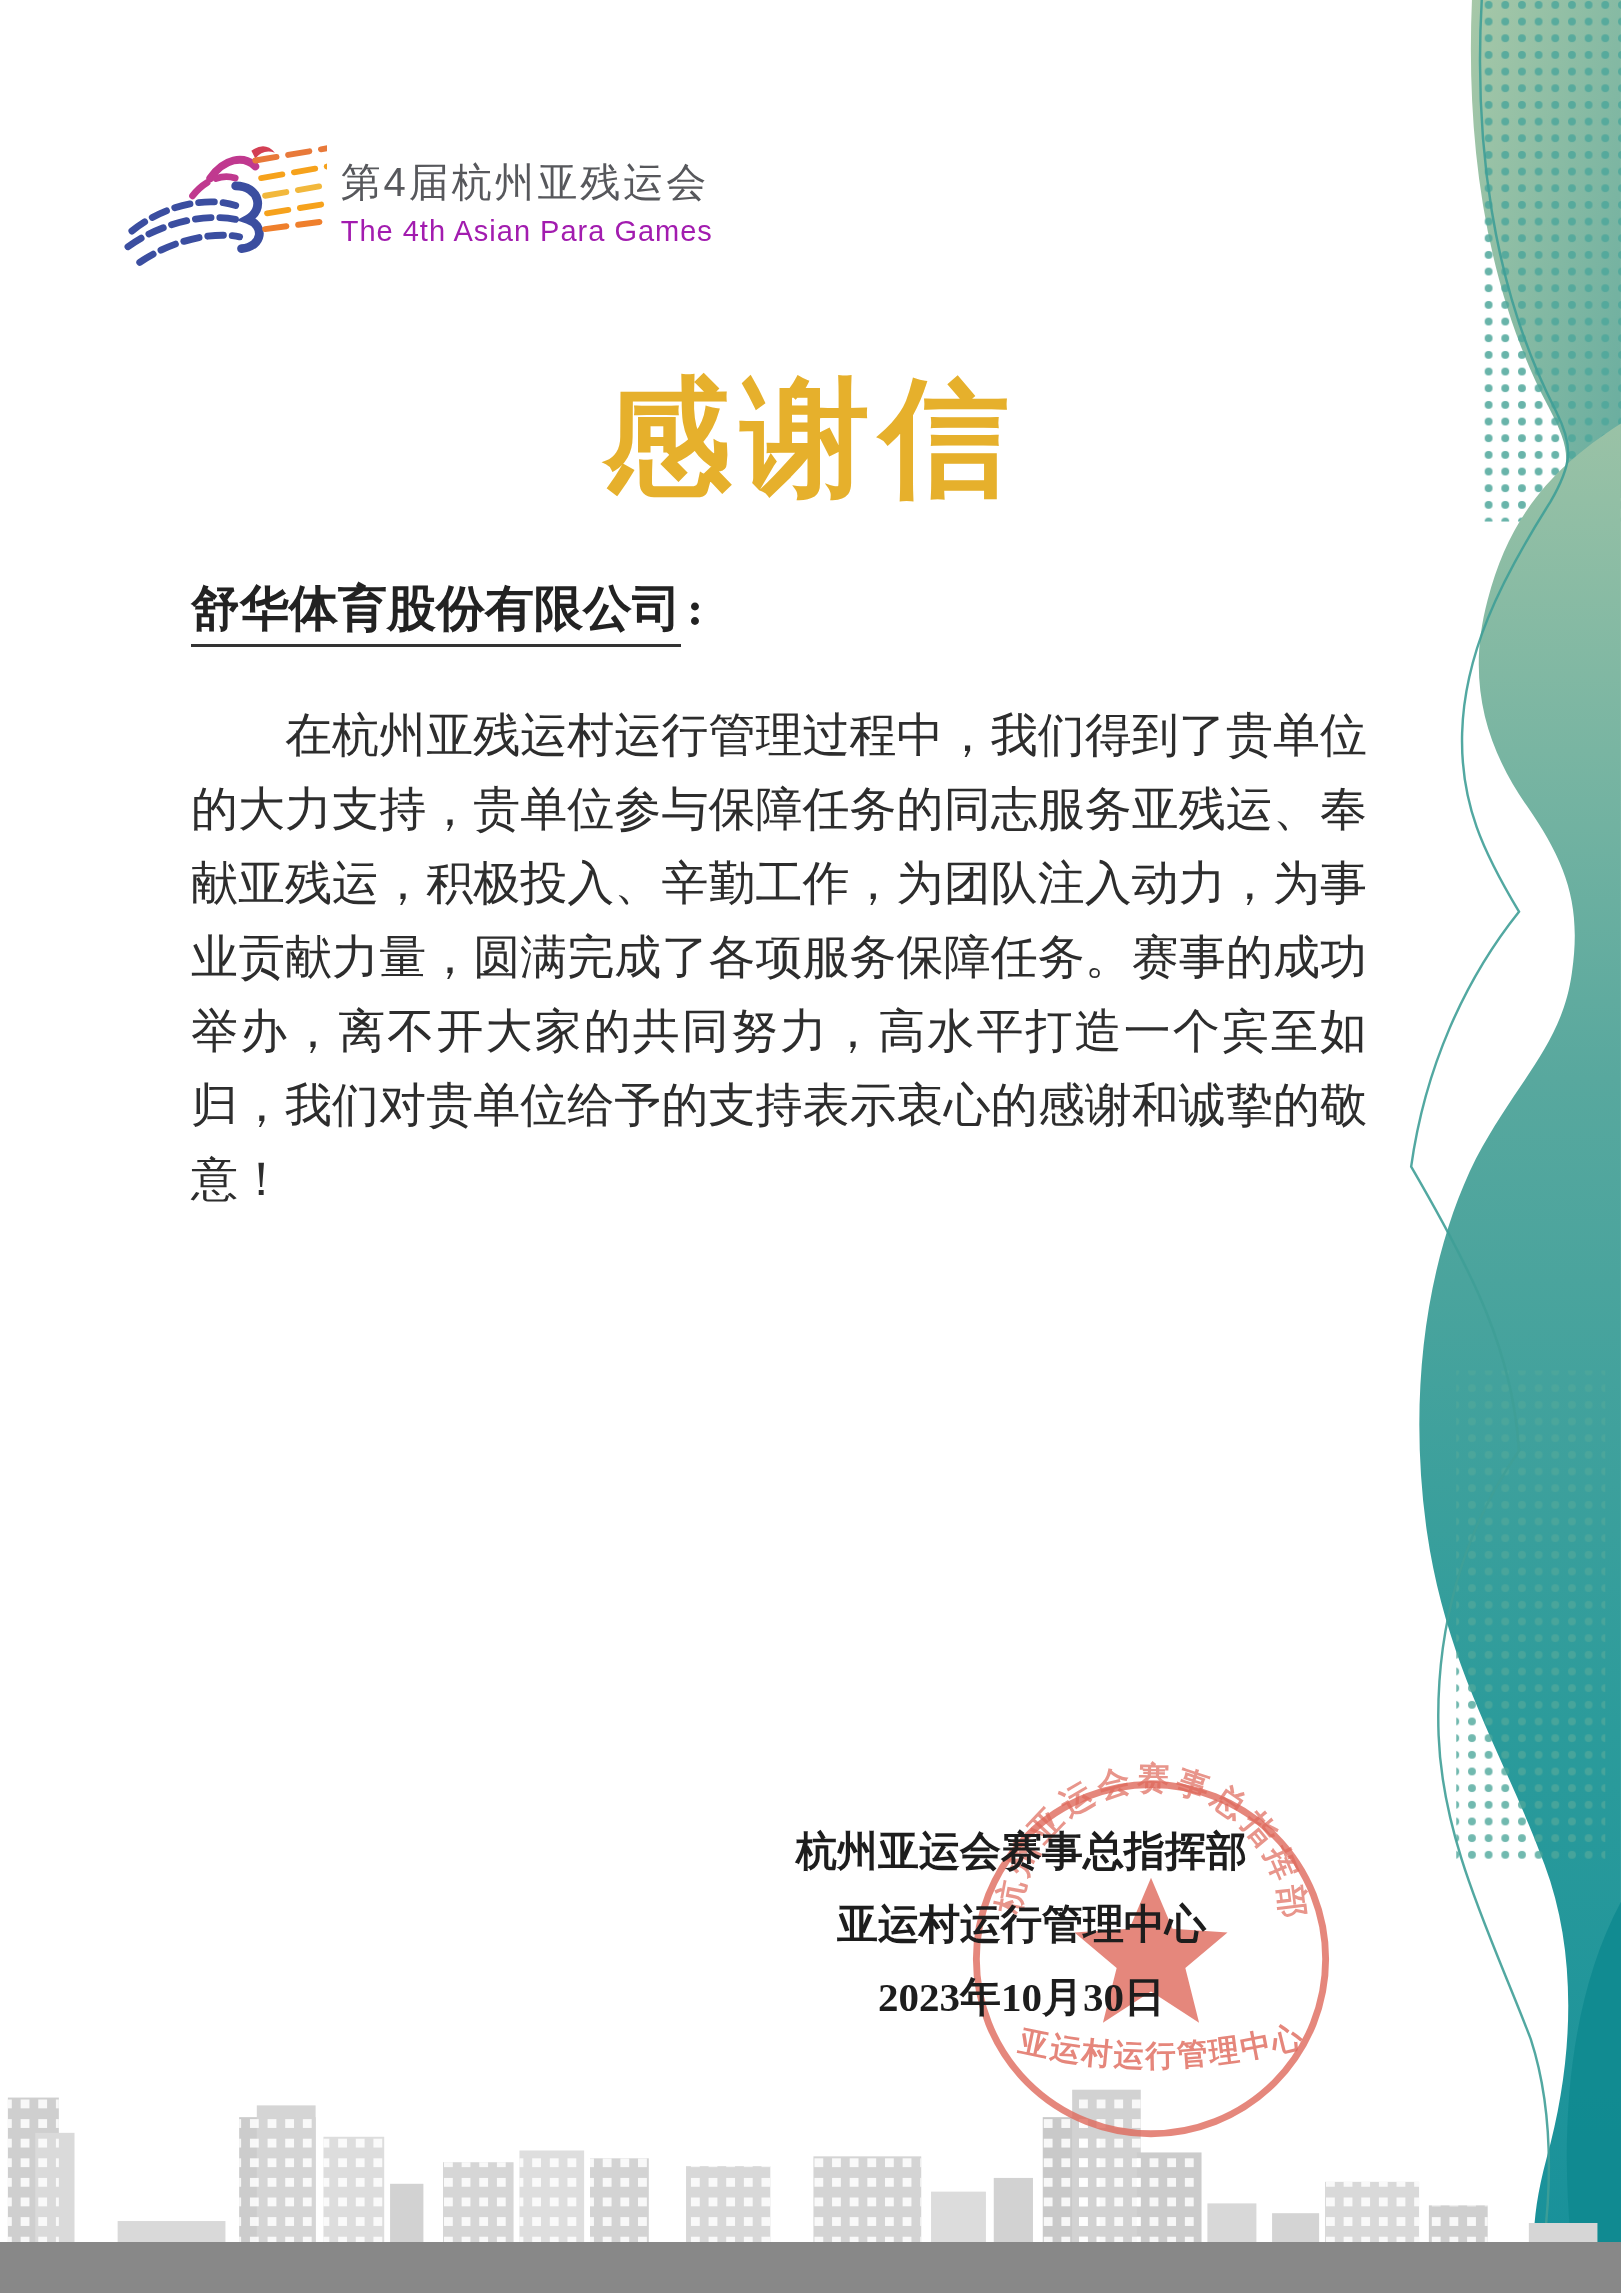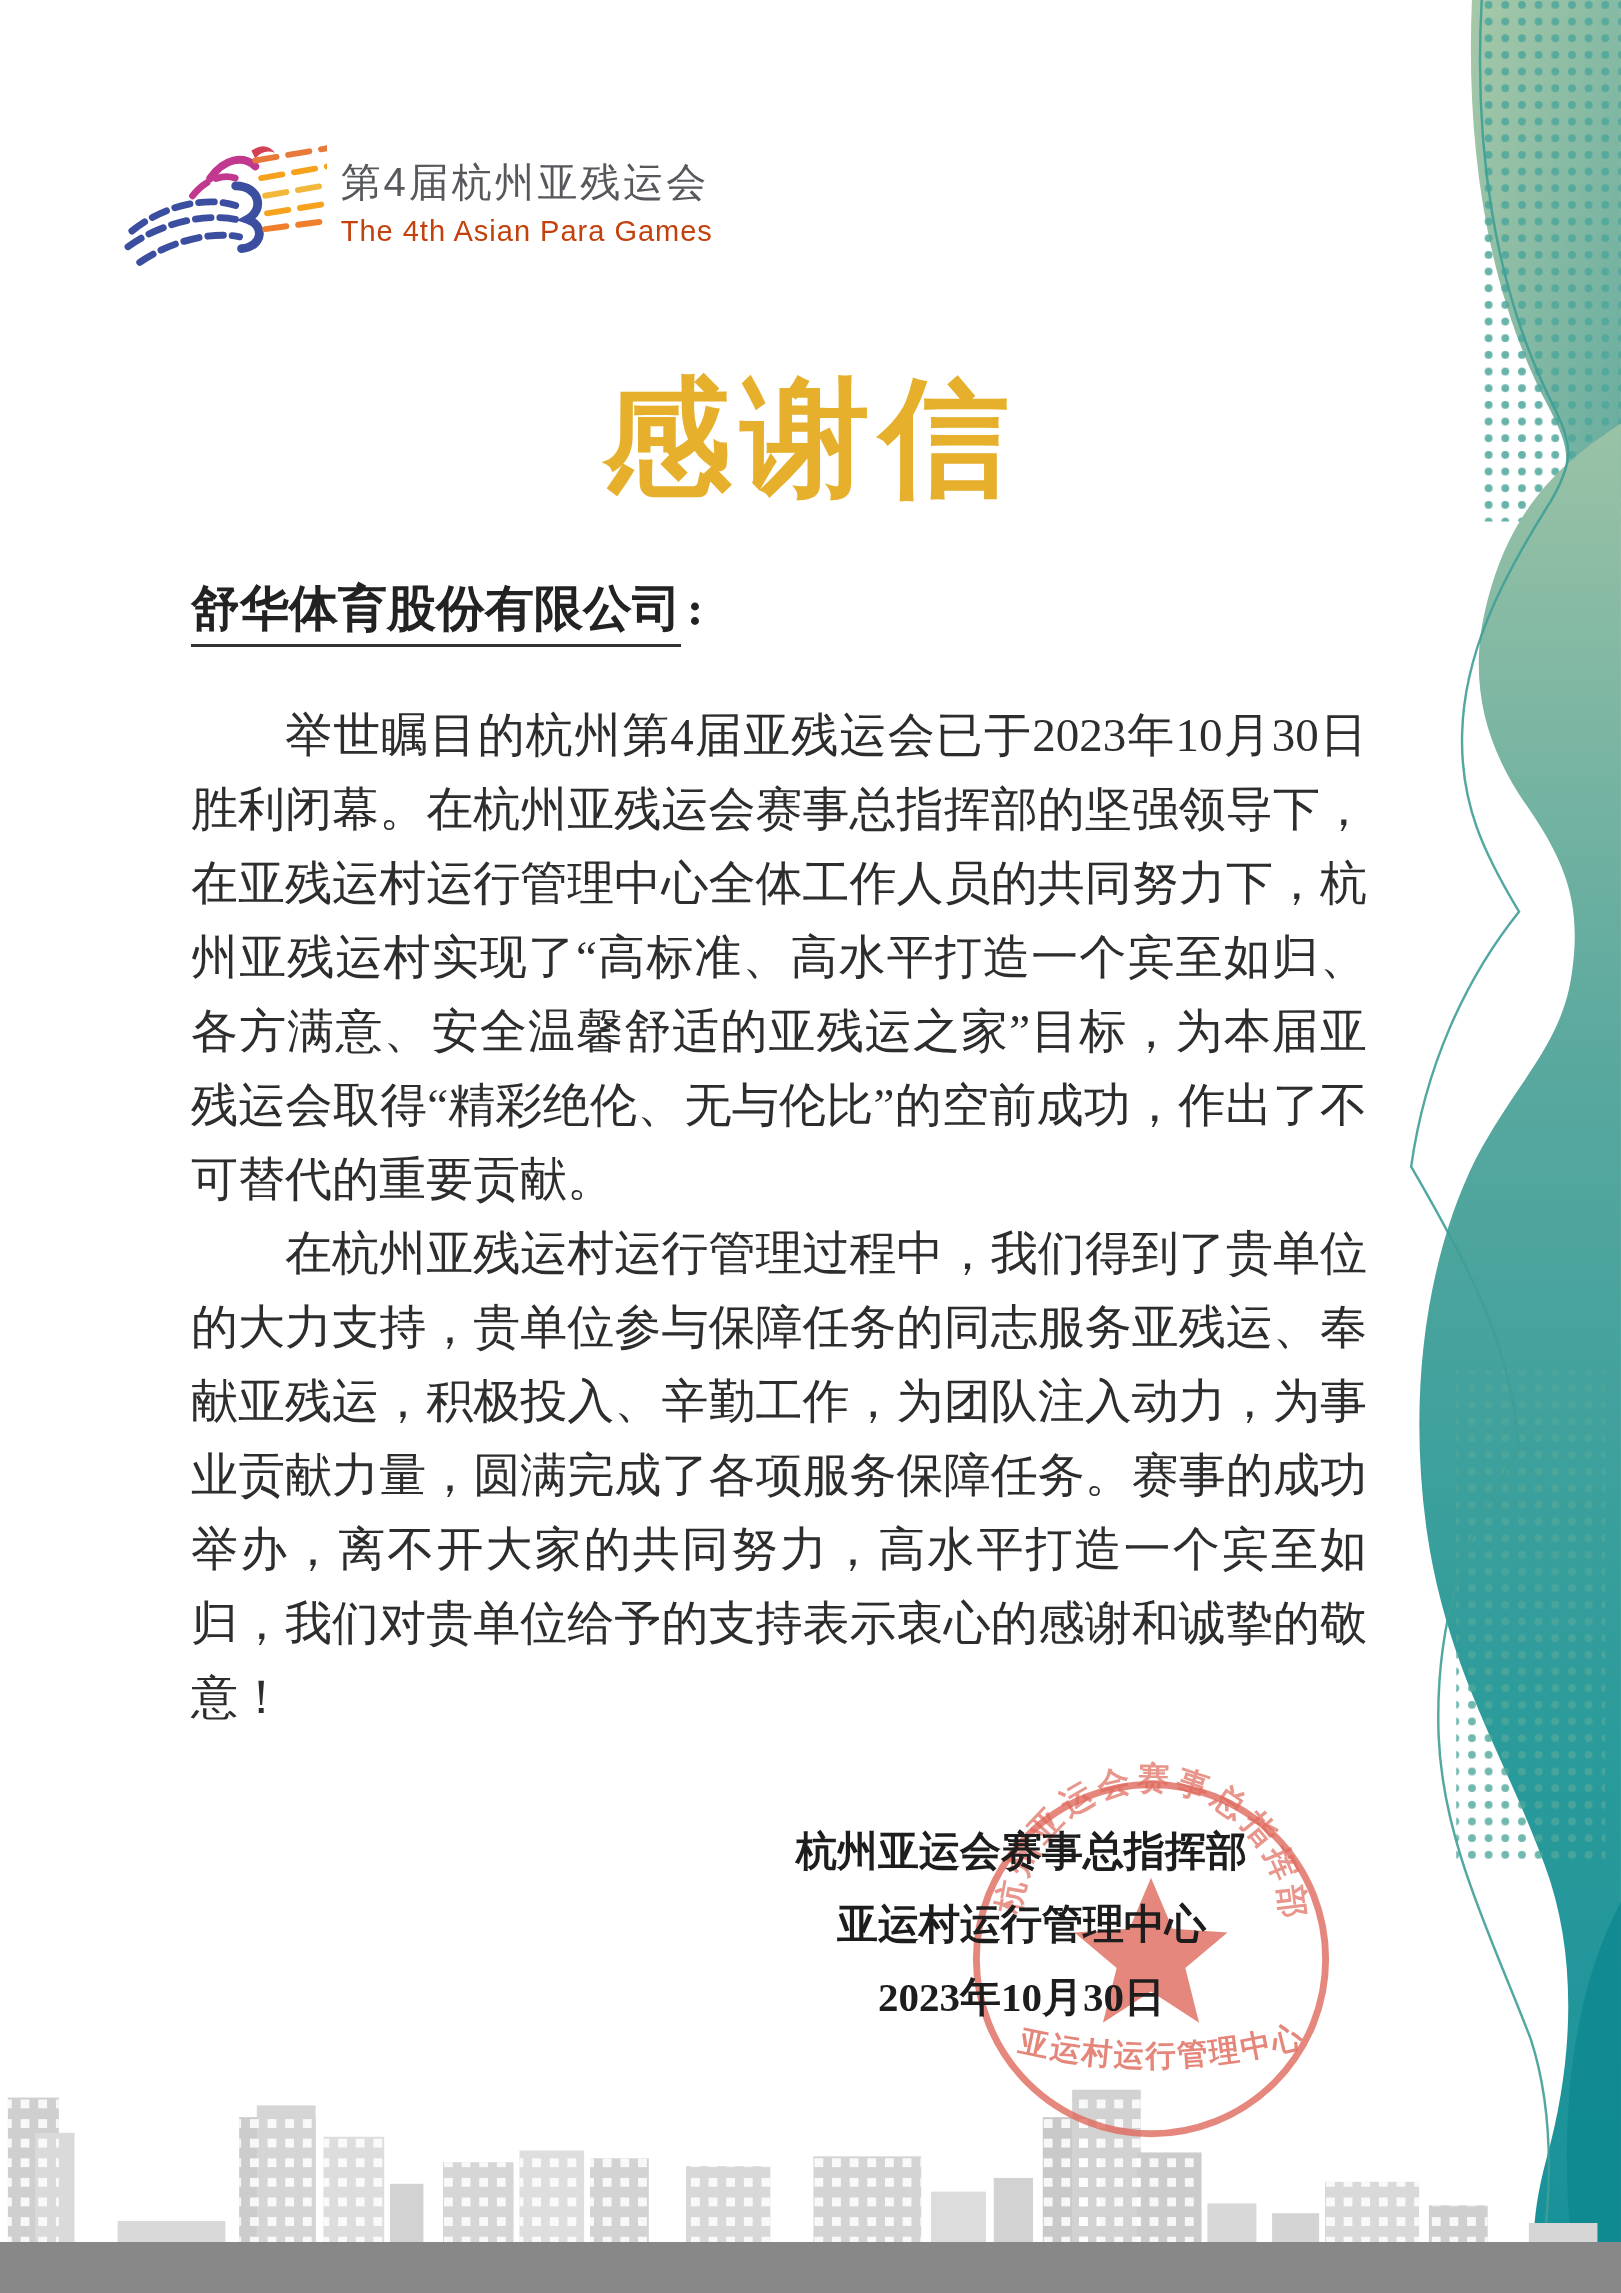--- a/index.html
+++ b/index.html
@@ -12,21 +12,21 @@
   }
   
   .wave-svg{position:absolute;top:0;right:0;width:304px;height:2294px;z-index:0;}
   
   .skyline-svg{position:absolute;left:0;top:2076px;width:1621px;height:196px;z-index:0;}
   
   .header{position:absolute;left:116px;top:137px;display:flex;align-items:flex-start;z-index:2;}
   .logo-svg{width:211px;height:142px;flex:0 0 auto;}
   .header-text{margin-left:13.7px;padding-top:17.6px;font-family:"Liberation Sans","DejaVu Sans",sans-serif;}
   .header-title-cn{font-size:40px;color:#57585c;letter-spacing:2.9px;font-weight:500;}
-  .header-title-en{font-size:29px;color:#c2410c;margin-top:5.9px;letter-spacing:1px;}
+  .header-title-en{font-size:29px;color:#a21caf;margin-top:5.9px;letter-spacing:1px;}
   
   .letter-title{
     position:absolute;left:0;top:352px;width:1621px;
     text-align:center;font-size:129px;font-weight:bold;
     color:#e6b02c;letter-spacing:9.8px;z-index:2;
   }
   
   .salutation{position:absolute;left:191px;top:576px;font-size:49px;font-weight:bold;color:#222;z-index:2;}
   .salutation .recipient{border-bottom:3.9px solid #333;padding-bottom:7.8px;margin-top:37px;}
   .salutation .colon{margin-left:5.9px;}
@@ -161,21 +161,20 @@
     </div>
   </div>
 
   <div class="letter-title">感谢信</div>
 
   <div class="salutation">
     <span class="recipient">舒华体育股份有限公司</span><span class="colon">:</span>
   </div>
 
   <div class="body-text">
-    <p>举世瞩目的杭州第4届亚残运会已于2023年10月30日胜利闭幕。在杭州亚残运会赛事总指挥部的坚强领导下，在亚残运村运行管理中心全体工作人员的共同努力下，杭州亚残运村实现了“高标准、高水平打造一个宾至如归、各方满意、安全温馨舒适的亚残运之家”目标，为本届亚残运会取得“精彩绝伦、无与伦比”的空前成功，作出了不可替代的重要贡献。</p>
     <p>在杭州亚残运村运行管理过程中，我们得到了贵单位的大力支持，贵单位参与保障任务的同志服务亚残运、奉献亚残运，积极投入、辛勤工作，为团队注入动力，为事业贡献力量，圆满完成了各项服务保障任务。赛事的成功举办，离不开大家的共同努力，高水平打造一个宾至如归，我们对贵单位给予的支持表示衷心的感谢和诚挚的敬意！</p>
   </div>
 
   <svg class="stamp-svg" viewBox="0 0 424 424" aria-hidden="true">
     <defs>
       <path id="arcTop" d="M 78,168 A 134,134 0 0 1 346,168"></path>
       <path id="arcBottom" d="M 68,298 Q 212,334 356,298"></path>
     </defs>
     <circle cx="212" cy="207" r="178" fill="none" stroke="#df695b" stroke-width="7" opacity="0.8"></circle>
     <polygon points="212,124 234,176 290,180 247,216 261,272 212,240 163,272 177,216 134,180 190,176" fill="#df695b" opacity="0.8"></polygon>

